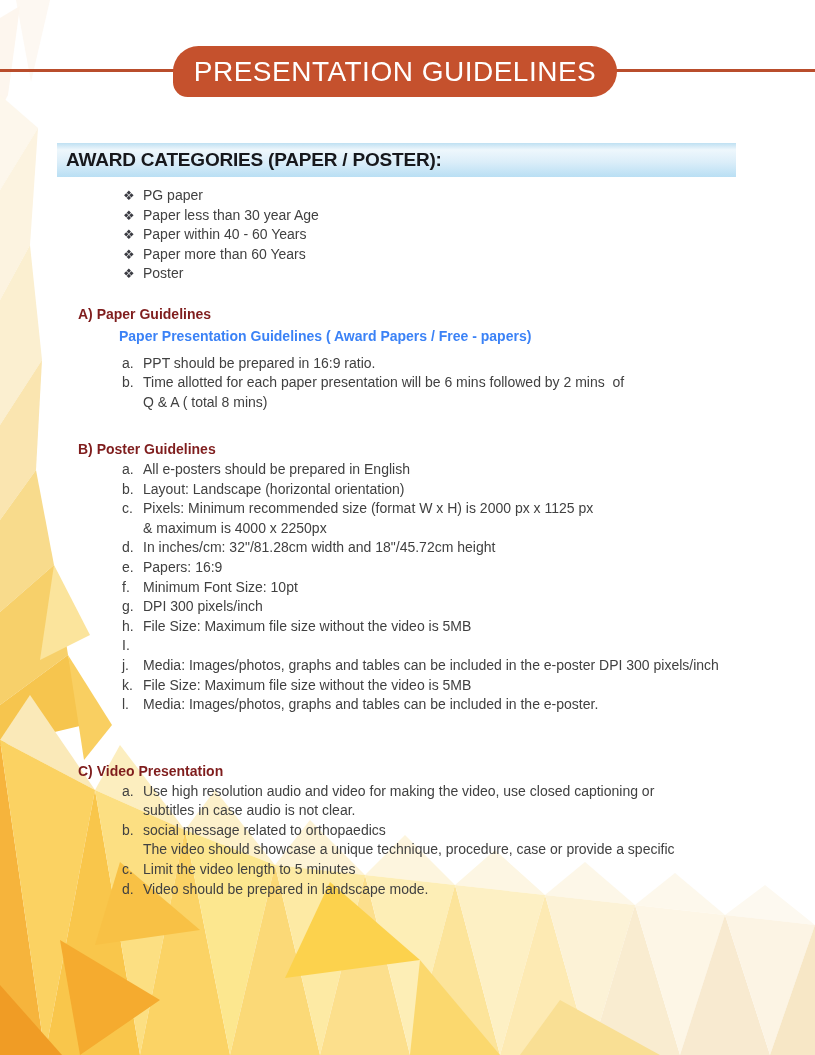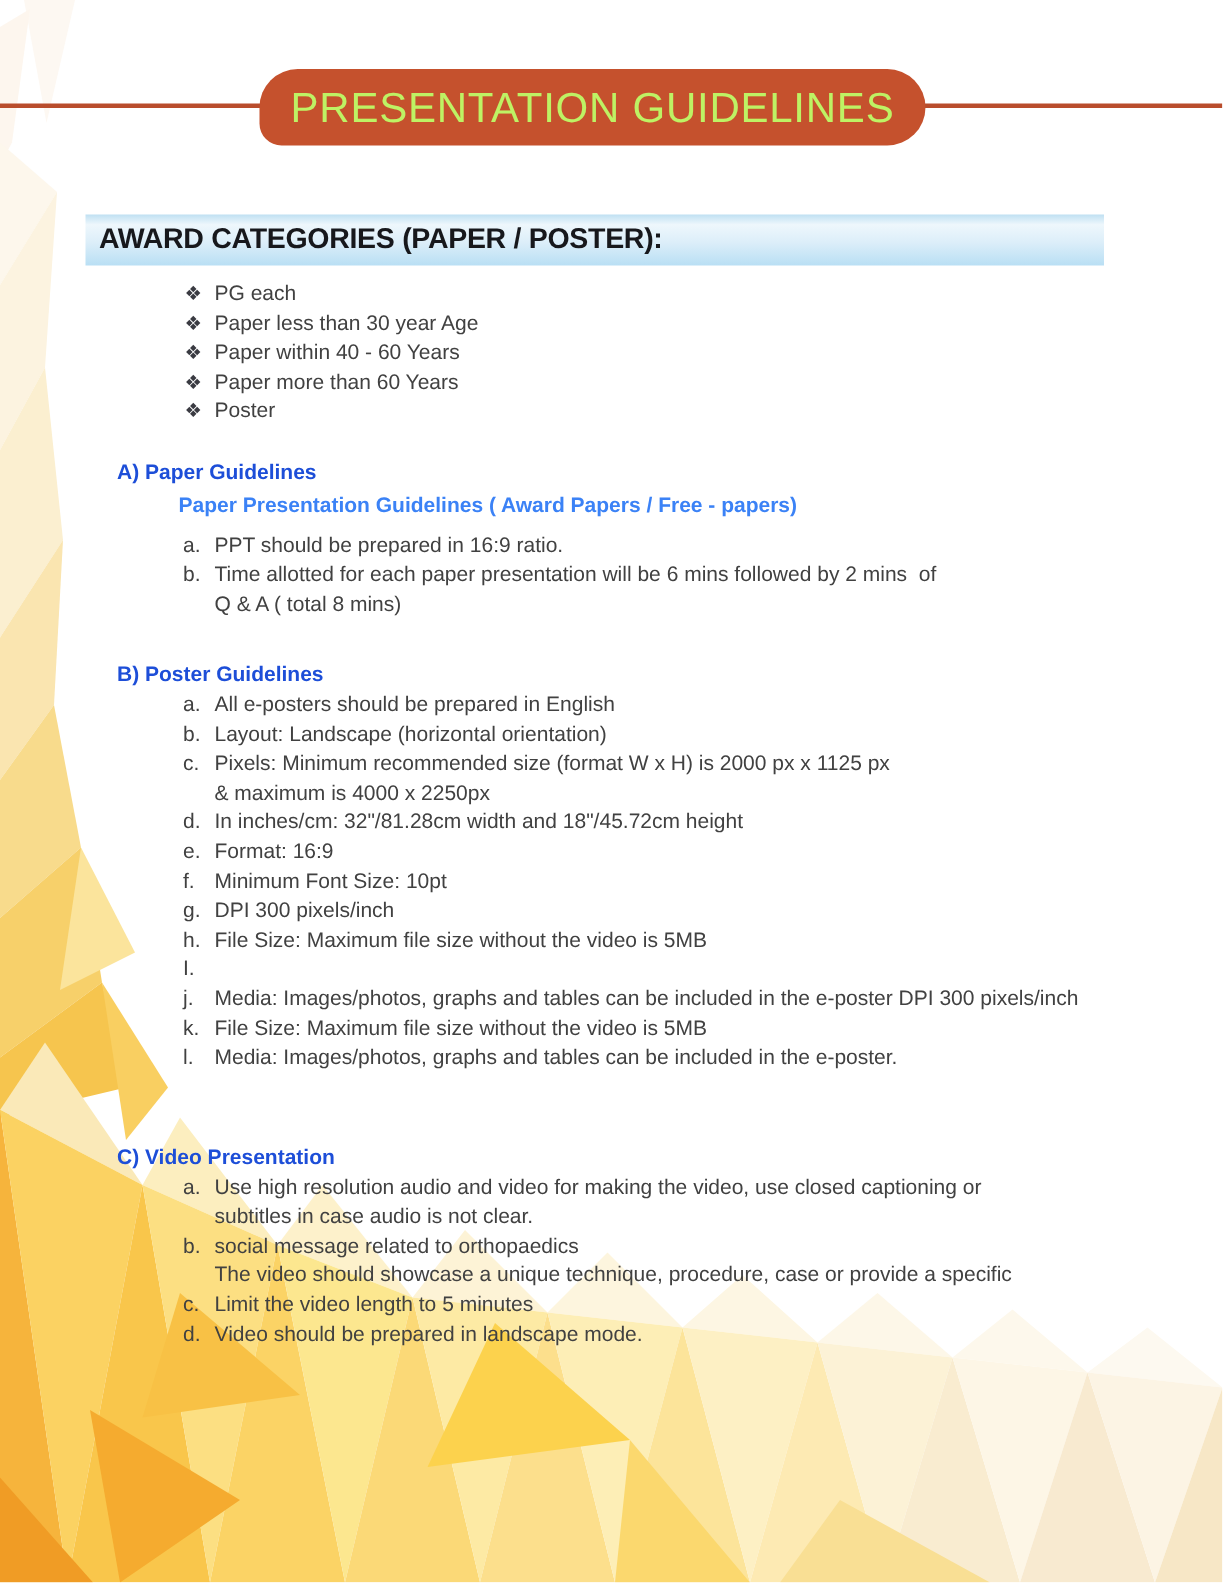--- a/index.html
+++ b/index.html
@@ -8,32 +8,32 @@
     font-family:"Liberation Sans","DejaVu Sans",sans-serif;
   }
   .bg{position:absolute;left:0;top:0;width:815px;height:1055px;}
   .rule{position:absolute;left:0;top:69px;width:815px;height:3px;background:var(--rule-color,#b94d2c);}
   .badge{
     position:absolute;left:173px;top:46px;width:444px;height:51px;
     background:var(--badge-color,#c5512d);
     border-radius:26px 26px 26px 15px;
     display:flex;align-items:center;justify-content:center;
   }
-  .title{color:#bef264;font-size:28px;letter-spacing:.5px;white-space:nowrap;}
+  .title{color:#ffffff;font-size:28px;letter-spacing:.5px;white-space:nowrap;}
   .award-bar{
     position:absolute;left:57px;top:143px;width:679px;height:34px;
     background:linear-gradient(180deg,var(--award-bar-top,#bfe0f2) 0%,#eef7fc 20%,#dceef9 55%,var(--award-bar-bottom,#b9dff4) 100%);
     display:flex;align-items:center;
   }
   .award-title{font-weight:bold;font-size:19px;color:var(--heading-text,#17181c);padding-left:9px;letter-spacing:-.2px;white-space:nowrap;}
   .cats{position:absolute;left:123px;top:186px;}
   .cat{display:flex;line-height:19.6px;font-size:14px;color:var(--body-text,#414141);}
   .diamond{width:20px;flex:none;font-size:13px;color:#3a3b42;}
   .sec{position:absolute;left:0;width:815px;line-height:19.6px;font-size:14px;color:var(--body-text,#414141);}
-  .sec-heading{margin-left:78px;font-weight:bold;color:#1d4ed8;}
+  .sec-heading{margin-left:78px;font-weight:bold;color:#7f1d1d;}
   .sec-subheading{margin-left:119px;margin-top:2px;font-weight:bold;color:#3b82f6;}
   .item{display:flex;margin-left:122px;}
   .letter{width:21px;flex:none;}
   .txt .line{white-space:pre-wrap;}
 </style>
 </head>
 <body>
 
 <div class="page">
 
@@ -91,21 +91,21 @@
     <span class="title">PRESENTATION GUIDELINES</span>
   </div>
 
   <div class="award-bar">
     <span class="award-title">AWARD CATEGORIES (PAPER / POSTER):</span>
   </div>
 
   <div class="cats">
       <div class="cat">
         <span class="diamond">❖</span>
-        <span>PG each</span>
+        <span>PG paper</span>
       </div>
       <div class="cat">
         <span class="diamond">❖</span>
         <span>Paper less than 30 year Age</span>
       </div>
       <div class="cat">
         <span class="diamond">❖</span>
         <span>Paper within 40 - 60 Years</span>
       </div>
       <div class="cat">
@@ -162,21 +162,21 @@
           </div>
           <div class="item">
             <span class="letter">d.</span>
             <span class="txt">
               <div class="line">In inches/cm: 32"/81.28cm width and 18"/45.72cm height</div>
             </span>
           </div>
           <div class="item">
             <span class="letter">e.</span>
             <span class="txt">
-              <div class="line">Format: 16:9</div>
+              <div class="line">Papers: 16:9</div>
             </span>
           </div>
           <div class="item">
             <span class="letter">f.</span>
             <span class="txt">
               <div class="line">Minimum Font Size: 10pt</div>
             </span>
           </div>
           <div class="item">
             <span class="letter">g.</span>

